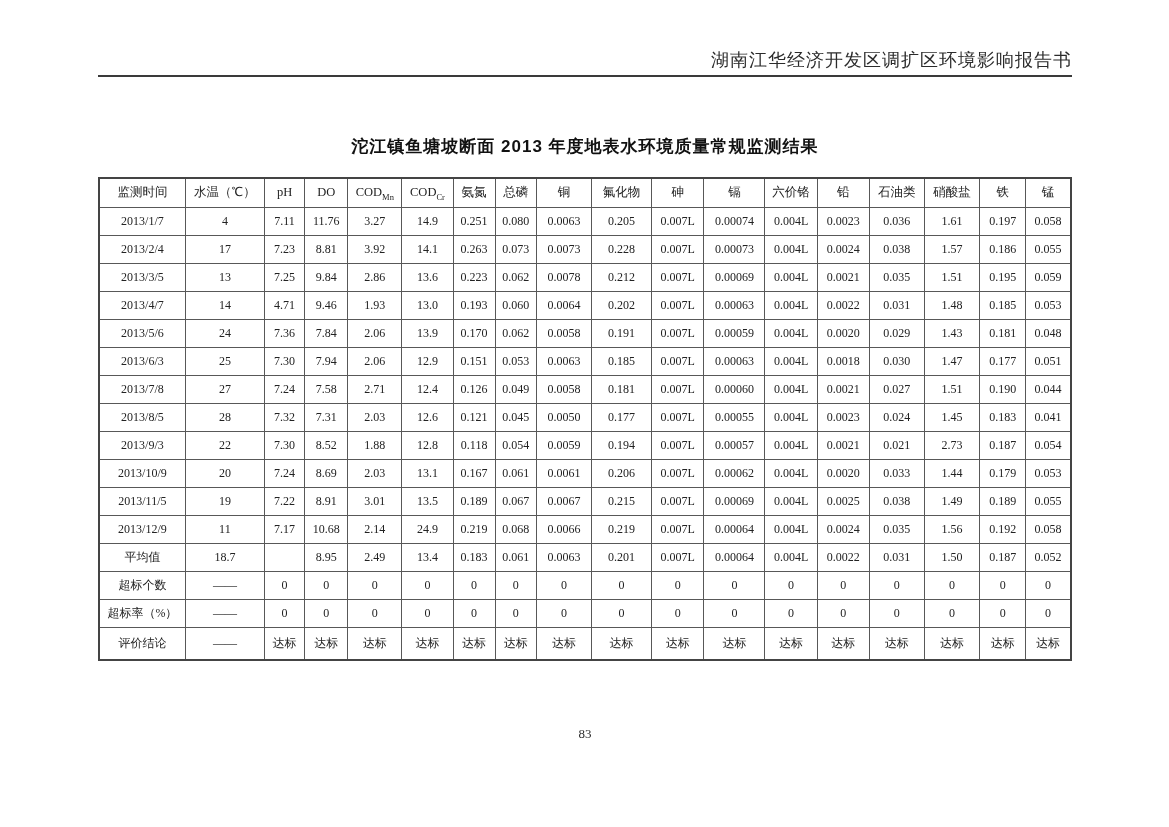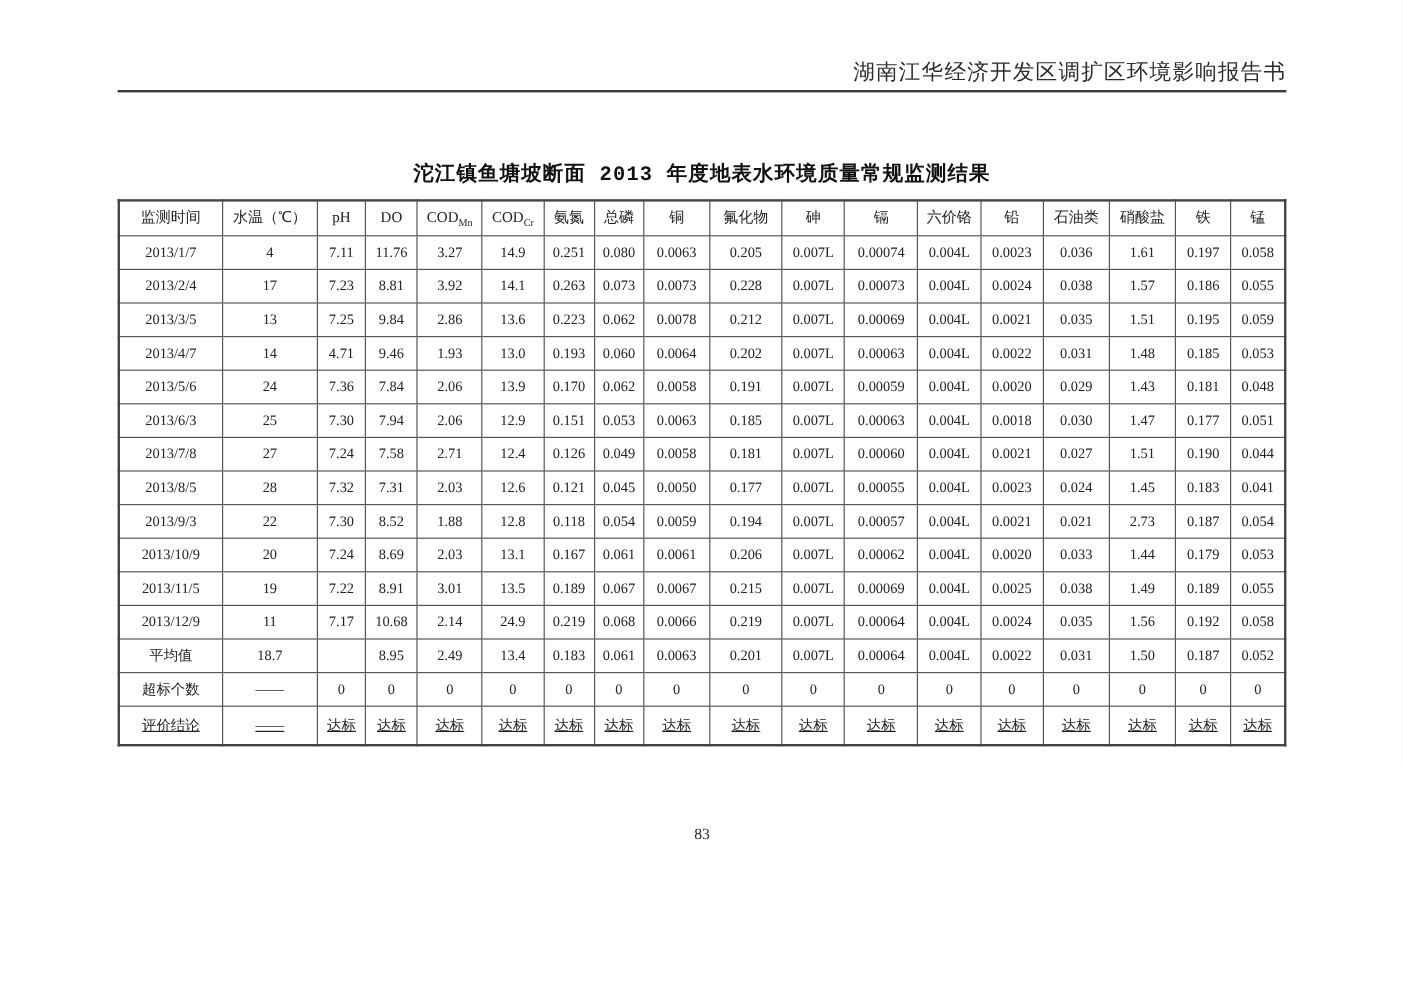--- a/index.html
+++ b/index.html
@@ -25,60 +25,60 @@
     letter-spacing: 1px;
   }
   .header-rule {
     margin-top: 7px;
     height: 0;
     border-top: 2px solid #3a3a3a;
   }
   .table-title {
     margin-top: 60px;
     text-align: center;
-    font-family: Liberation Mono, monospace;
+    font-family: Liberation Sans, sans-serif;
     font-weight: 700;
     font-size: 17px;
     line-height: 20px;
     color: #111;
     letter-spacing: 1px;
   }
   .table-meta {
     margin-top: 5px;
     display: flex;
     justify-content: space-between;
     align-items: flex-end;
     font-family: "Liberation Sans", sans-serif;
     font-weight: 700;
     font-size: 15px;
     line-height: 20px;
     color: #111;
   }
   table.monitoring {
-    margin-top: 9px;
+    margin-top: 20px;
     width: 974px;
     table-layout: fixed;
     border-collapse: collapse;
     border: 2px solid #444;
   }
   table.monitoring th,
   table.monitoring td {
     border: 1px solid #585858;
     text-align: center;
     vertical-align: middle;
     font-weight: normal;
     font-size: 12px;
     padding: 0 1px;
     overflow: hidden;
     white-space: nowrap;
     color: #222;
   }
   table.monitoring thead tr { height: 29px; }
   table.monitoring tbody tr { height: 28px; }
-  table.monitoring tbody tr:last-child { height: 33px; text-decoration: underline; }
+  table.monitoring tbody tr:last-child { height: 33px; }
   table.monitoring th { font-size: 12.5px; }
   table.monitoring sub { font-size: 8.5px; }
   .page-number {
     margin-top: 65px;
     text-align: center;
     font-size: 13px;
     color: #2b2b2b;
   }
 </style>
 </head>
@@ -413,20 +413,40 @@
             <td>0</td>
             <td>0</td>
             <td>0</td>
             <td>0</td>
             <td>0</td>
             <td>0</td>
             <td>0</td>
             <td>0</td>
           </tr>
           <tr>
+            <td>超标率（%）</td>
+            <td>——</td>
+            <td>0</td>
+            <td>0</td>
+            <td>0</td>
+            <td>0</td>
+            <td>0</td>
+            <td>0</td>
+            <td>0</td>
+            <td>0</td>
+            <td>0</td>
+            <td>0</td>
+            <td>0</td>
+            <td>0</td>
+            <td>0</td>
+            <td>0</td>
+            <td>0</td>
+            <td>0</td>
+          </tr>
+          <tr>
             <td>评价结论</td>
             <td>——</td>
             <td>达标</td>
             <td>达标</td>
             <td>达标</td>
             <td>达标</td>
             <td>达标</td>
             <td>达标</td>
             <td>达标</td>
             <td>达标</td>

